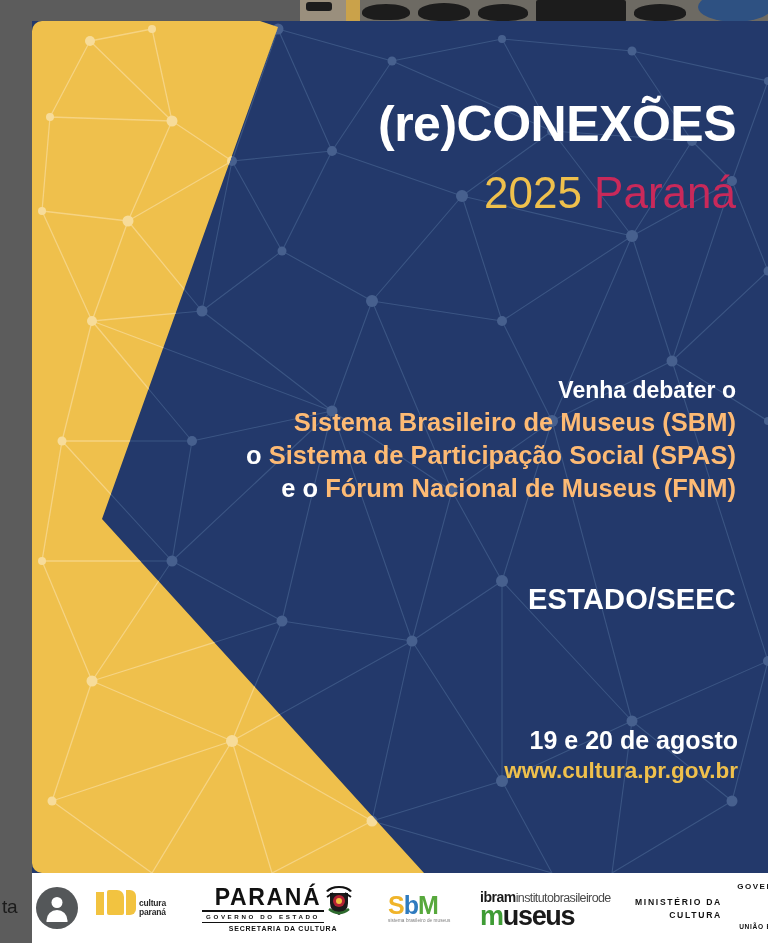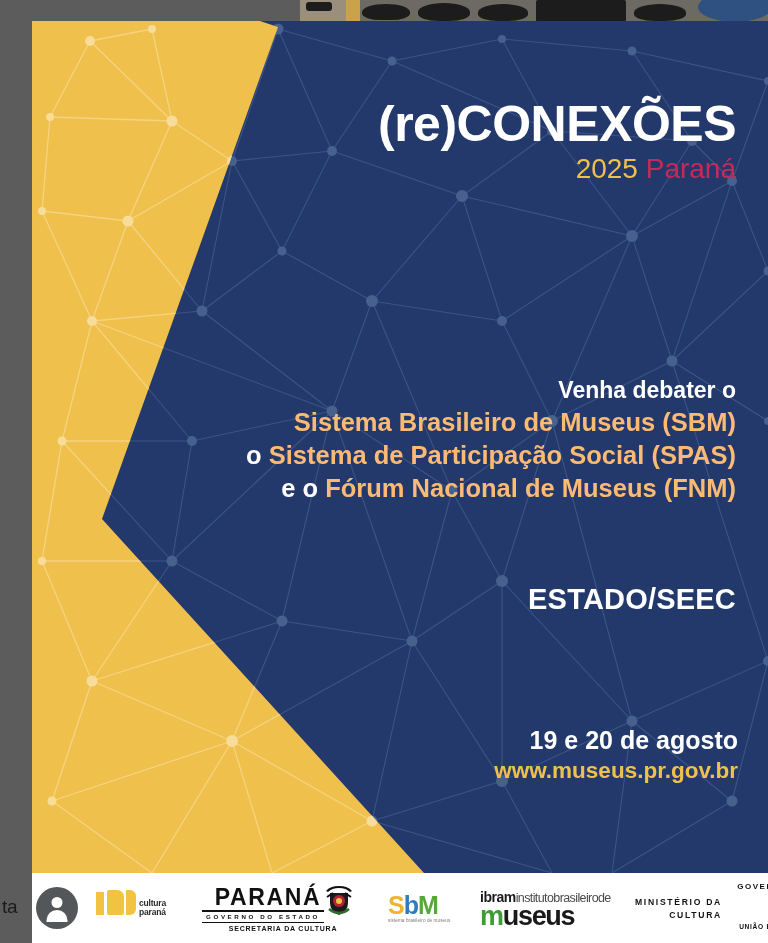--- a/index.html
+++ b/index.html
@@ -70,20 +70,21 @@
     background: #23396b;
     overflow: hidden;
   }
 
   #art-area {
     position: absolute;
     left: 0; top: 0;
     width: 736px; height: 852px;
     overflow: hidden;
     background: #23396b;
+    border-radius: 10px;
   }
 
   #net-svg, #chev-svg {
     position: absolute;
     left: 0; top: 0;
     width: 736px; height: 852px;
   }
 
   
   #copy {
@@ -102,23 +103,23 @@
   .headline .l1 {
     display: block;
     font-size: 50px;
     font-weight: 700;
     color: #ffffff;
     letter-spacing: -0.5px;
   }
   .headline .l1 .re { font-weight: 600; }
   .headline .l2 {
     display: block;
-    font-size: 28px;
+    font-size: 44px;
     font-weight: 400;
-    margin-top: 6px;
+    margin-top: 22px;
     letter-spacing: 0px;
   }
   .headline .yr { color: #efc04c; }
   .headline .pr { color: #c9295a; }
 
   .subhead {
     position: absolute;
     right: 32px; top: 355px;
     text-align: right;
     line-height: 1.30;
@@ -404,21 +405,21 @@
           <span class="w">Venha debater o</span>
           <span class="row"><span class="gold">Sistema Brasileiro de Museus (SBM)</span></span>
           <span class="row"><span class="wh">o </span><span class="gold">Sistema de Participação Social (SPAS)</span></span>
           <span class="row"><span class="wh">e o </span><span class="gold">Fórum Nacional de Museus (FNM)</span></span>
         </div>
 
         <div class="org">ESTADO/SEEC</div>
 
         <div class="dates">
           <span class="d1">19 e 20 de agosto</span>
-          <span class="d3">www.museus.pr.gov.br</span>
+          <span class="d3">www.cultura.pr.gov.br</span>
         </div>
 
       </div>
     </div>
 
     <div id="footer">
 
       <div id="avatar" class="logo">
         <div class="head"></div>
         <div class="body"></div>

